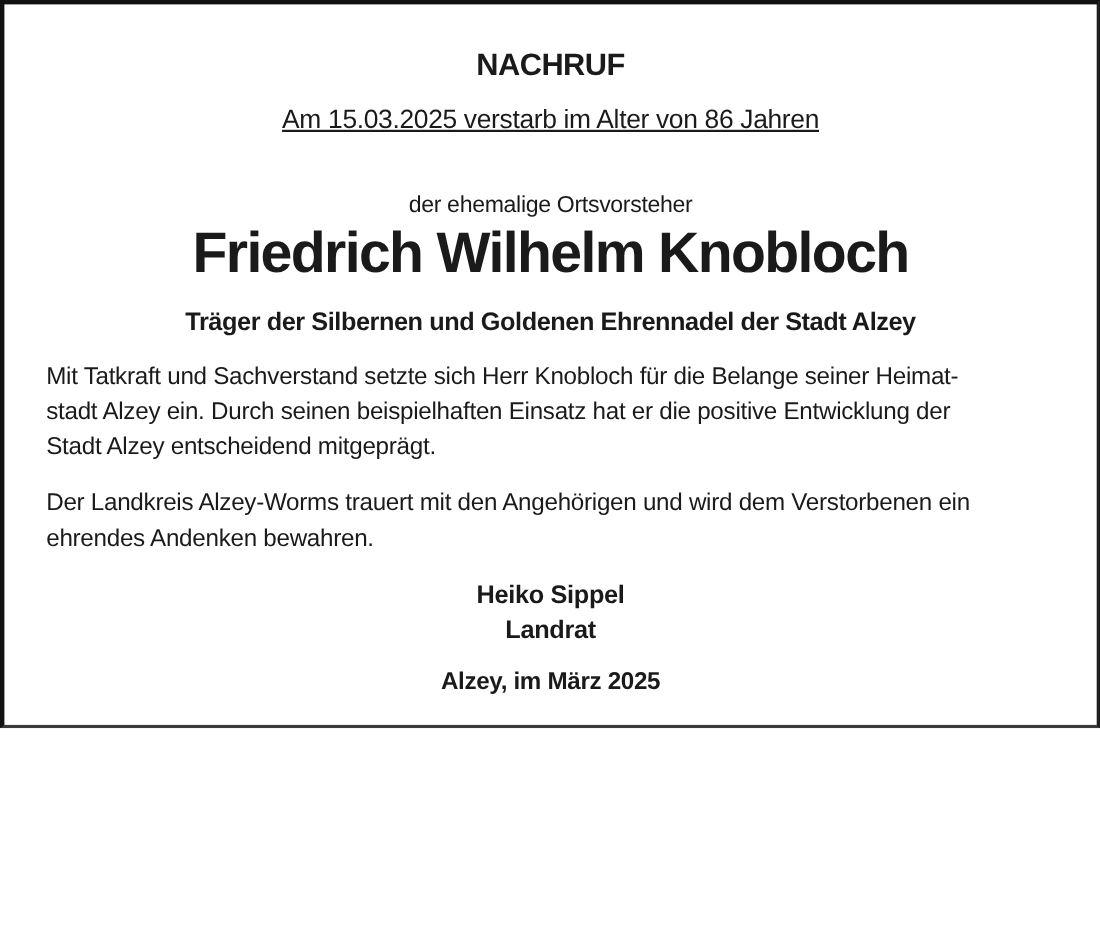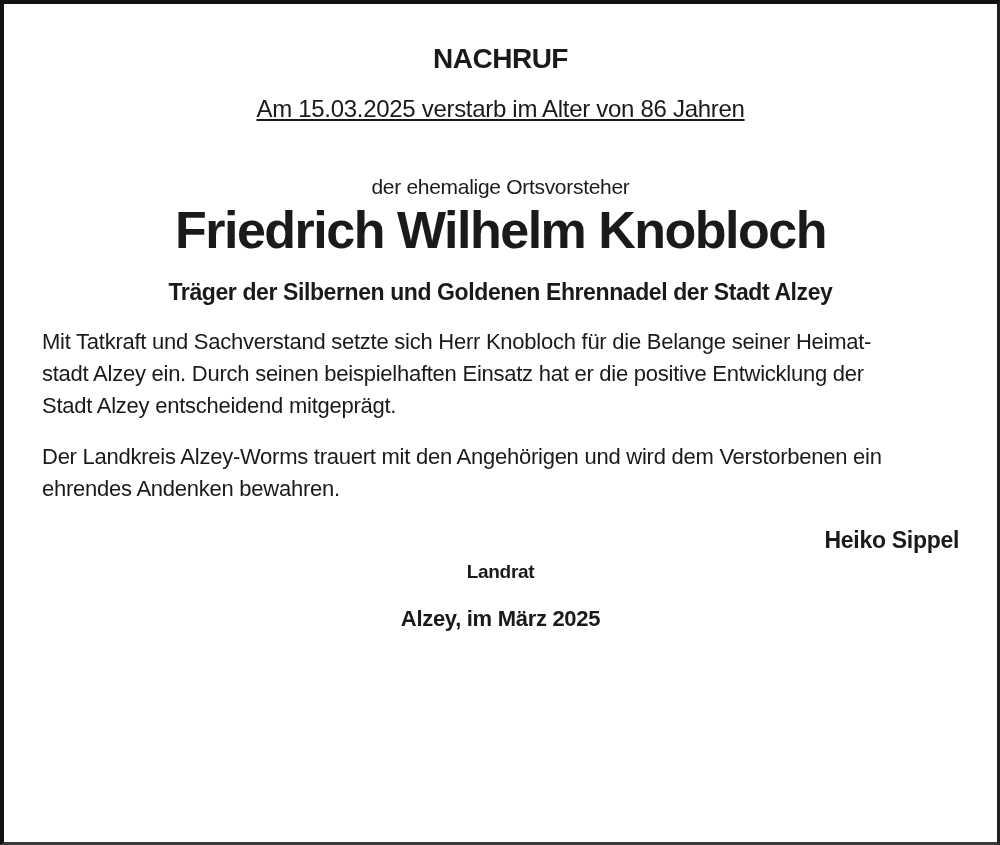--- a/index.html
+++ b/index.html
@@ -4,21 +4,21 @@
 <title>Nachruf</title>
 <style>
   html, body {
     margin: 0;
     padding: 0;
     background: #ffffff;
   }
   .page {
     box-sizing: border-box;
     width: 1000px;
-    height: 845px;
+    height: 662px;
     background: #ffffff;
     color: #1a1a1a;
     border-top: 4px solid #121212;
     border-left: 4px solid #121212;
     border-right: 3px solid #1f1f1f;
     border-bottom: 3px solid #3a3a3a;
     padding: 38px 38px 0 38px;
     overflow: hidden;
     font-family: "Liberation Sans", sans-serif;
     -webkit-font-smoothing: antialiased;
@@ -82,24 +82,23 @@
     font-size: 22px;
     line-height: 30px;
     letter-spacing: -0.3px;
   }
   .sig-name {
     margin-top: 19px;
     font-size: 23px;
     font-weight: 700;
     line-height: 32px;
     letter-spacing: -0.3px;
-    text-align: right;
   }
   .sig-role {
-    font-size: 19px;
+    font-size: 23px;
     font-weight: 700;
     line-height: 32px;
     letter-spacing: -0.3px;
   }
   .date-place {
     margin-top: 16px;
     font-size: 22px;
     line-height: 30px;
     letter-spacing: -0.3px;
     font-weight: bold;

